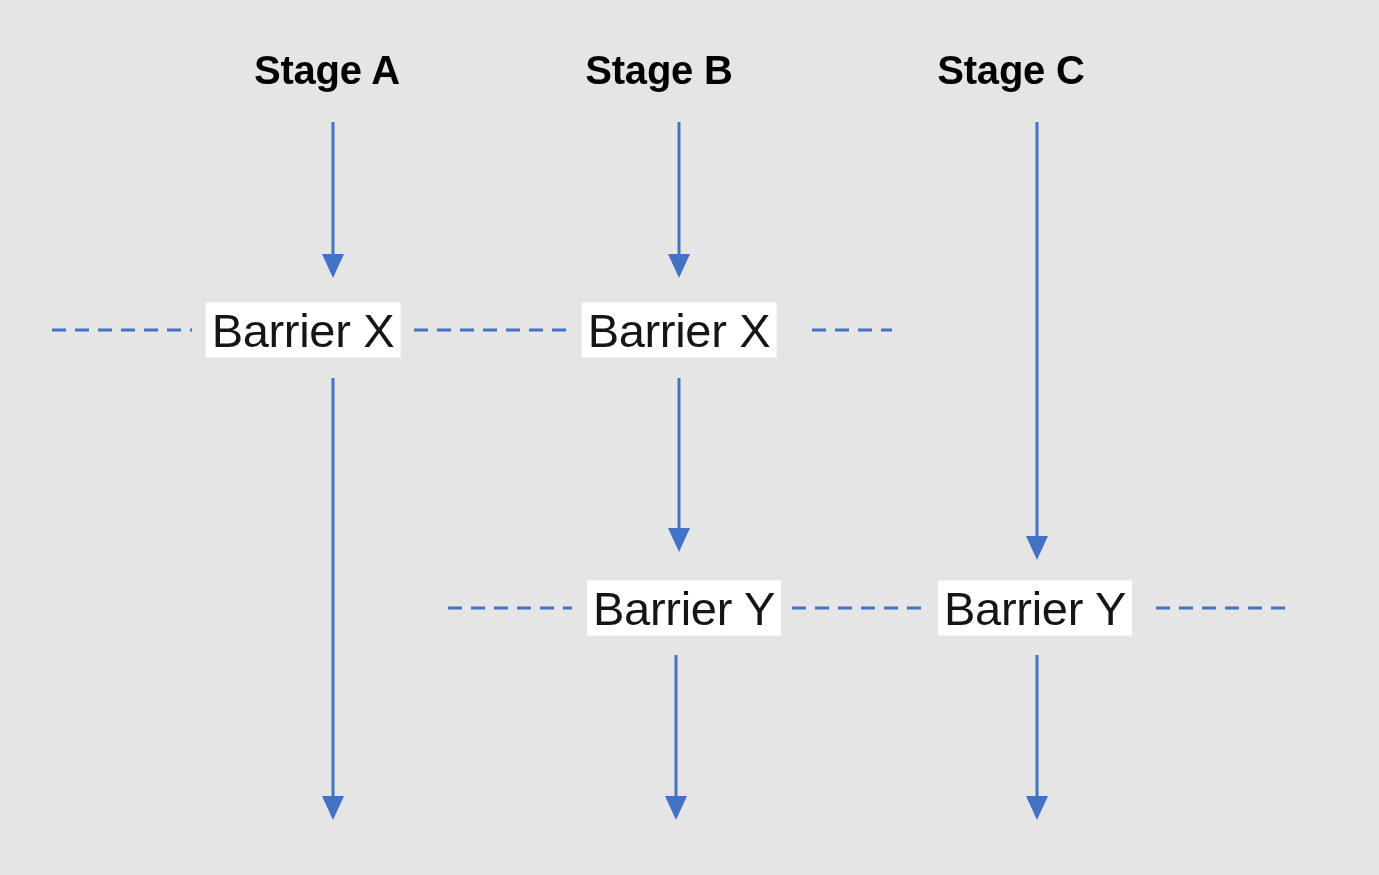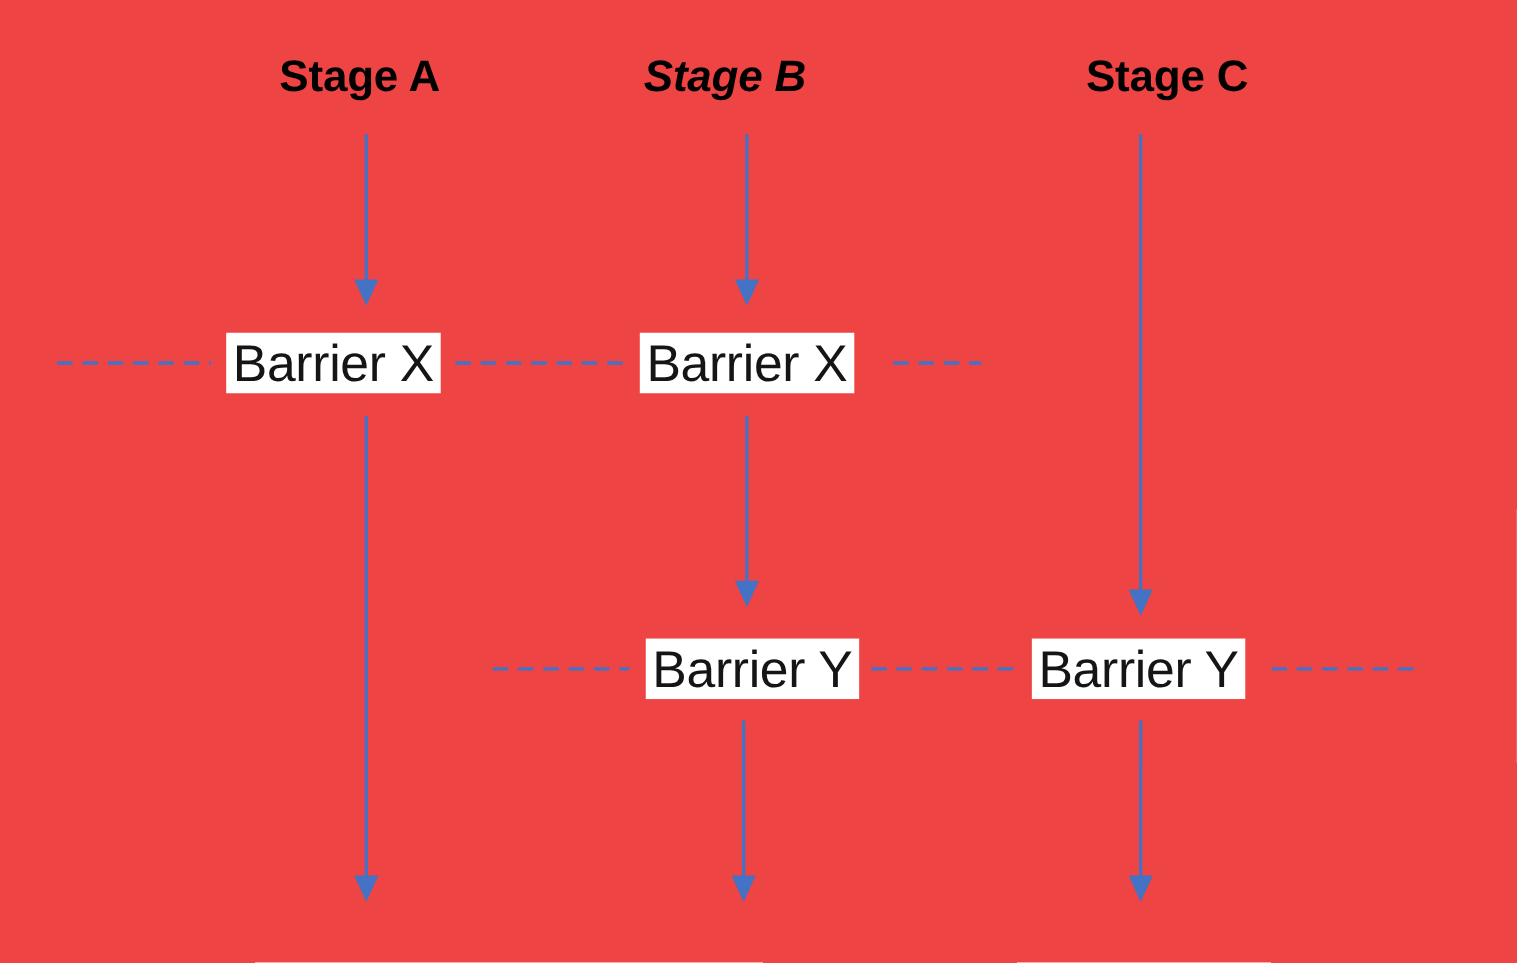--- a/index.html
+++ b/index.html
@@ -4,21 +4,21 @@
 <style>
   html, body {
     margin: 0;
     padding: 0;
     background: #ffffff;
   }
   #canvas {
     position: relative;
     width: 1379px;
     height: 875px;
-    background: #ef4444;
+    background: #e5e5e5;
     overflow: hidden;
     font-family: "Liberation Sans", sans-serif;
   }
   .stage-header {
     position: absolute;
     font-family: "Liberation Sans", sans-serif;
     font-size: 40px;
     font-weight: bold;
     color: #000000;
     white-space: nowrap;
@@ -90,22 +90,22 @@
         <line x1="414" y1="330" x2="566" y2="330" stroke="#4472C4" stroke-width="3" stroke-dasharray="14 9"></line>
         <line x1="812" y1="330" x2="892" y2="330" stroke="#4472C4" stroke-width="3" stroke-dasharray="14 9"></line>
         <line x1="448" y1="608" x2="572" y2="608" stroke="#4472C4" stroke-width="3" stroke-dasharray="14 9"></line>
         <line x1="792" y1="608" x2="922" y2="608" stroke="#4472C4" stroke-width="3" stroke-dasharray="14 9"></line>
         <line x1="1156" y1="608" x2="1286" y2="608" stroke="#4472C4" stroke-width="3" stroke-dasharray="14 9"></line>
       </g>
   </svg>
 
   <div id="headers-group">
       <div class="stage-header" style="left: 327px; top: 48px; color: rgb(0, 0, 0);">Stage A</div>
-      <div class="stage-header" style="left: 659px; top: 48px; color: rgb(0, 0, 0); font-style: italic;">Stage B</div>
-      <div class="stage-header" style="left: 1061px; top: 48px; color: rgb(0, 0, 0);">Stage C</div>
+      <div class="stage-header" style="left: 659px; top: 48px; color: rgb(0, 0, 0);">Stage B</div>
+      <div class="stage-header" style="left: 1011px; top: 48px; color: rgb(0, 0, 0);">Stage C</div>
     </div>
   <div id="labels-group">
       <div class="barrier-label" style="left: 303px; top: 330px; color: rgb(21, 21, 21);">Barrier X</div>
       <div class="barrier-label" style="left: 679px; top: 330px; color: rgb(21, 21, 21);">Barrier X</div>
       <div class="barrier-label" style="left: 684px; top: 608px; color: rgb(21, 21, 21);">Barrier Y</div>
       <div class="barrier-label" style="left: 1035px; top: 608px; color: rgb(21, 21, 21);">Barrier Y</div>
     </div>
 
 </div>
 

